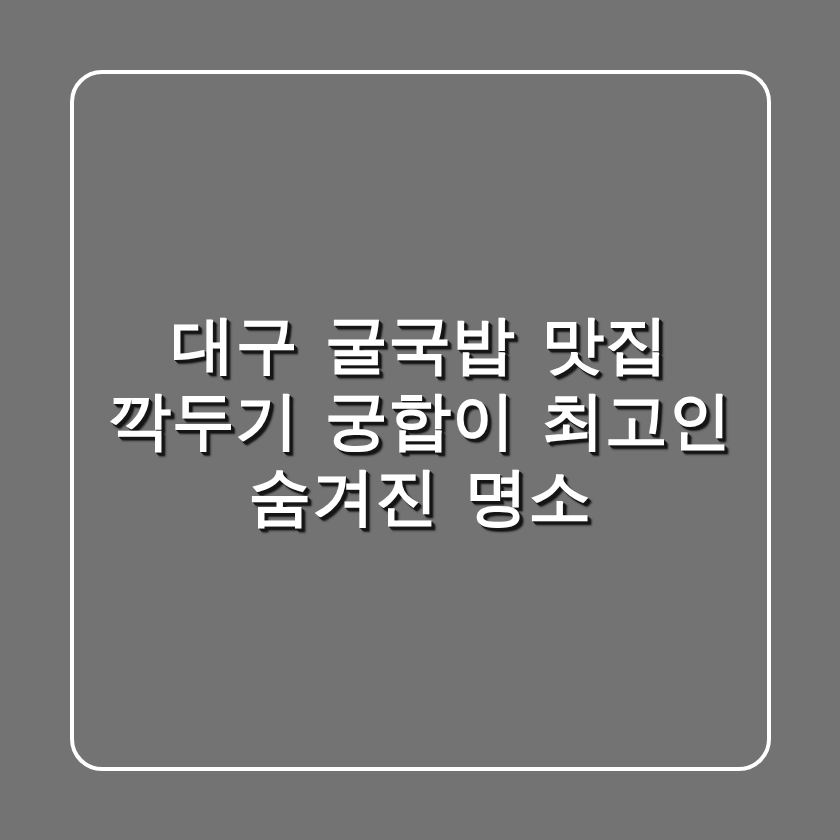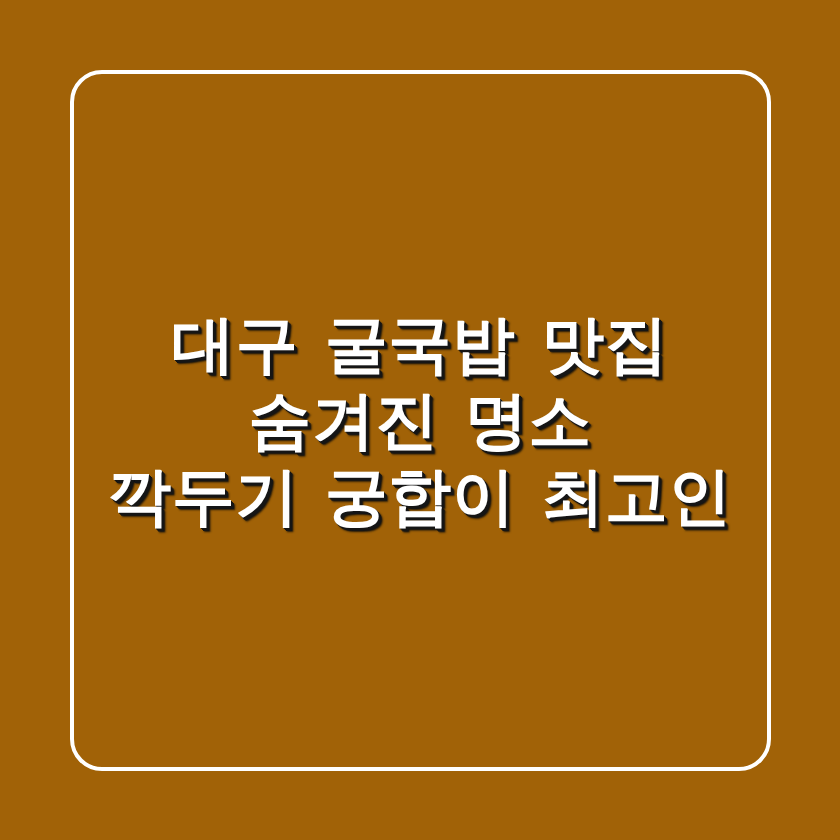--- a/index.html
+++ b/index.html
@@ -10,21 +10,21 @@
     width: 840px;
     height: 840px;
     overflow: hidden;
     font-family: "Liberation Sans", "DejaVu Sans", sans-serif;
   }
 
   #card {
     position: relative;
     width: 840px;
     height: 840px;
-    background: #a16207;
+    background: #737373;
     box-sizing: border-box;
   }
 
   #frame {
     position: absolute;
     left: 70px;
     top: 70px;
     width: 701px;
     height: 701px;
     border: 4px solid #ffffff;
@@ -68,17 +68,17 @@
 </style>
 </head>
 <body>
 
 <div id="card">
 
   <div id="frame"></div>
 
   <div id="title-block">
     <span class="title-line">대구 굴국밥 맛집</span>
+    <span class="title-line">깍두기 궁합이 최고인</span>
     <span class="title-line">숨겨진 명소</span>
-    <span class="title-line">깍두기 궁합이 최고인</span>
   </div>
 
 </div>
 
 </body></html>

